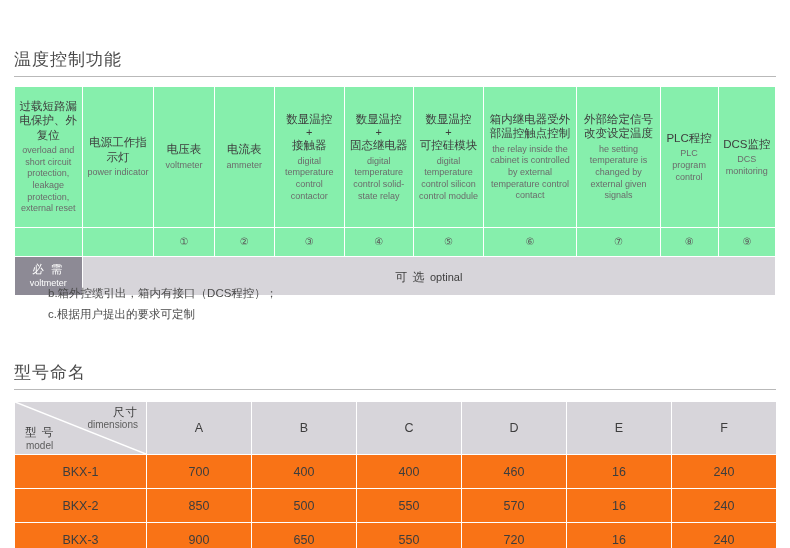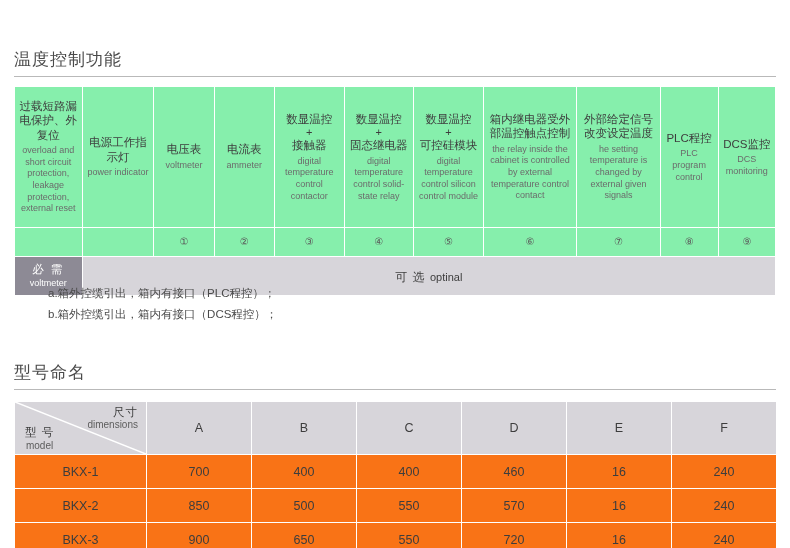--- a/index.html
+++ b/index.html
@@ -286,22 +286,22 @@
       </td>
       <td class="opt-cell" colspan="10">
         <span class="inline">可 选</span>
         <span class="inline-en">optinal</span>
       </td>
     </tr>
   </tbody>
     </table>
 
   <div class="notes">
-    <div class="indent">a.箱外控缆引出，箱内有接口（PLC程控）；</div>
     <div class="indent">b.箱外控缆引出，箱内有接口（DCS程控）；</div>
+    <div class="indent">c.根据用户提出的要求可定制</div>
   </div>
 
   <div class="section-title" id="sec2-title">型号命名</div>
   <hr class="title-rule" id="sec2-rule">
 
   <table id="model-table">
     <colgroup>
       <col style="width:132px">
       <col style="width:105px">
       <col style="width:105px">

